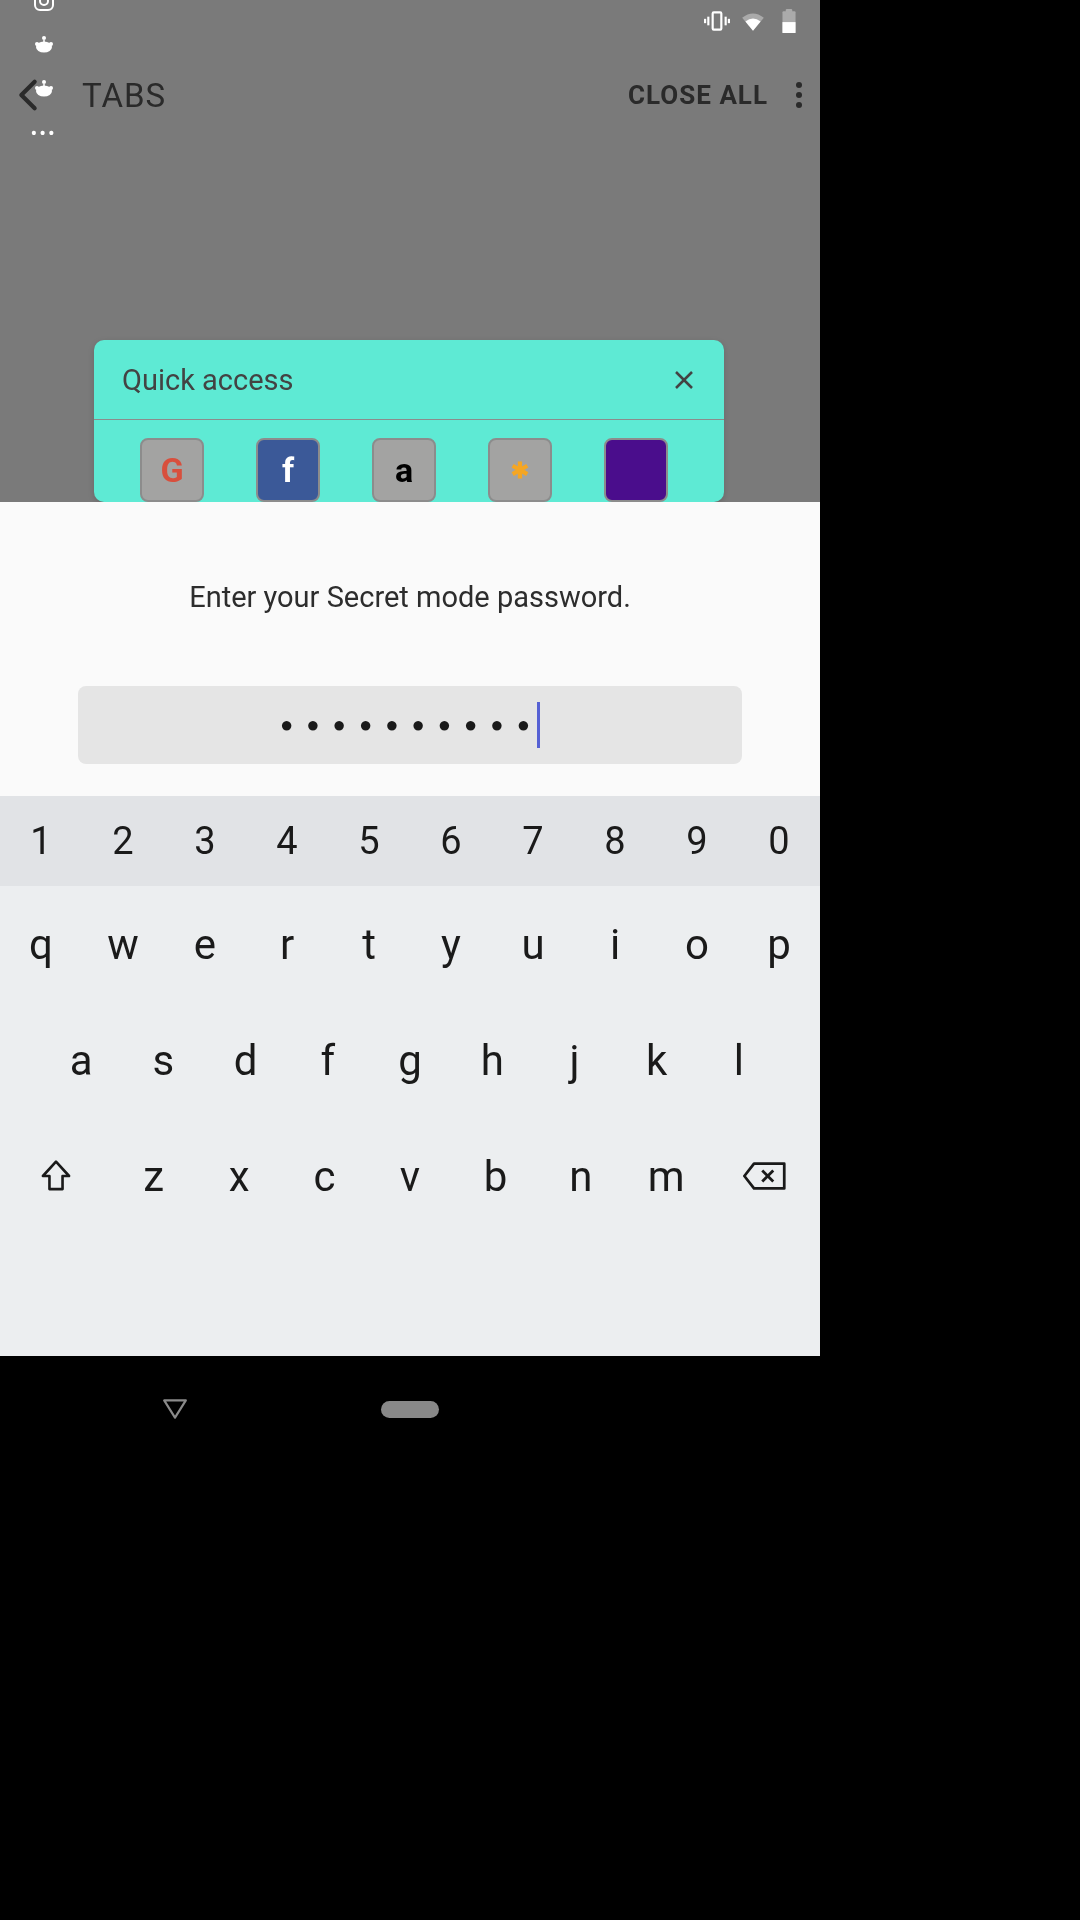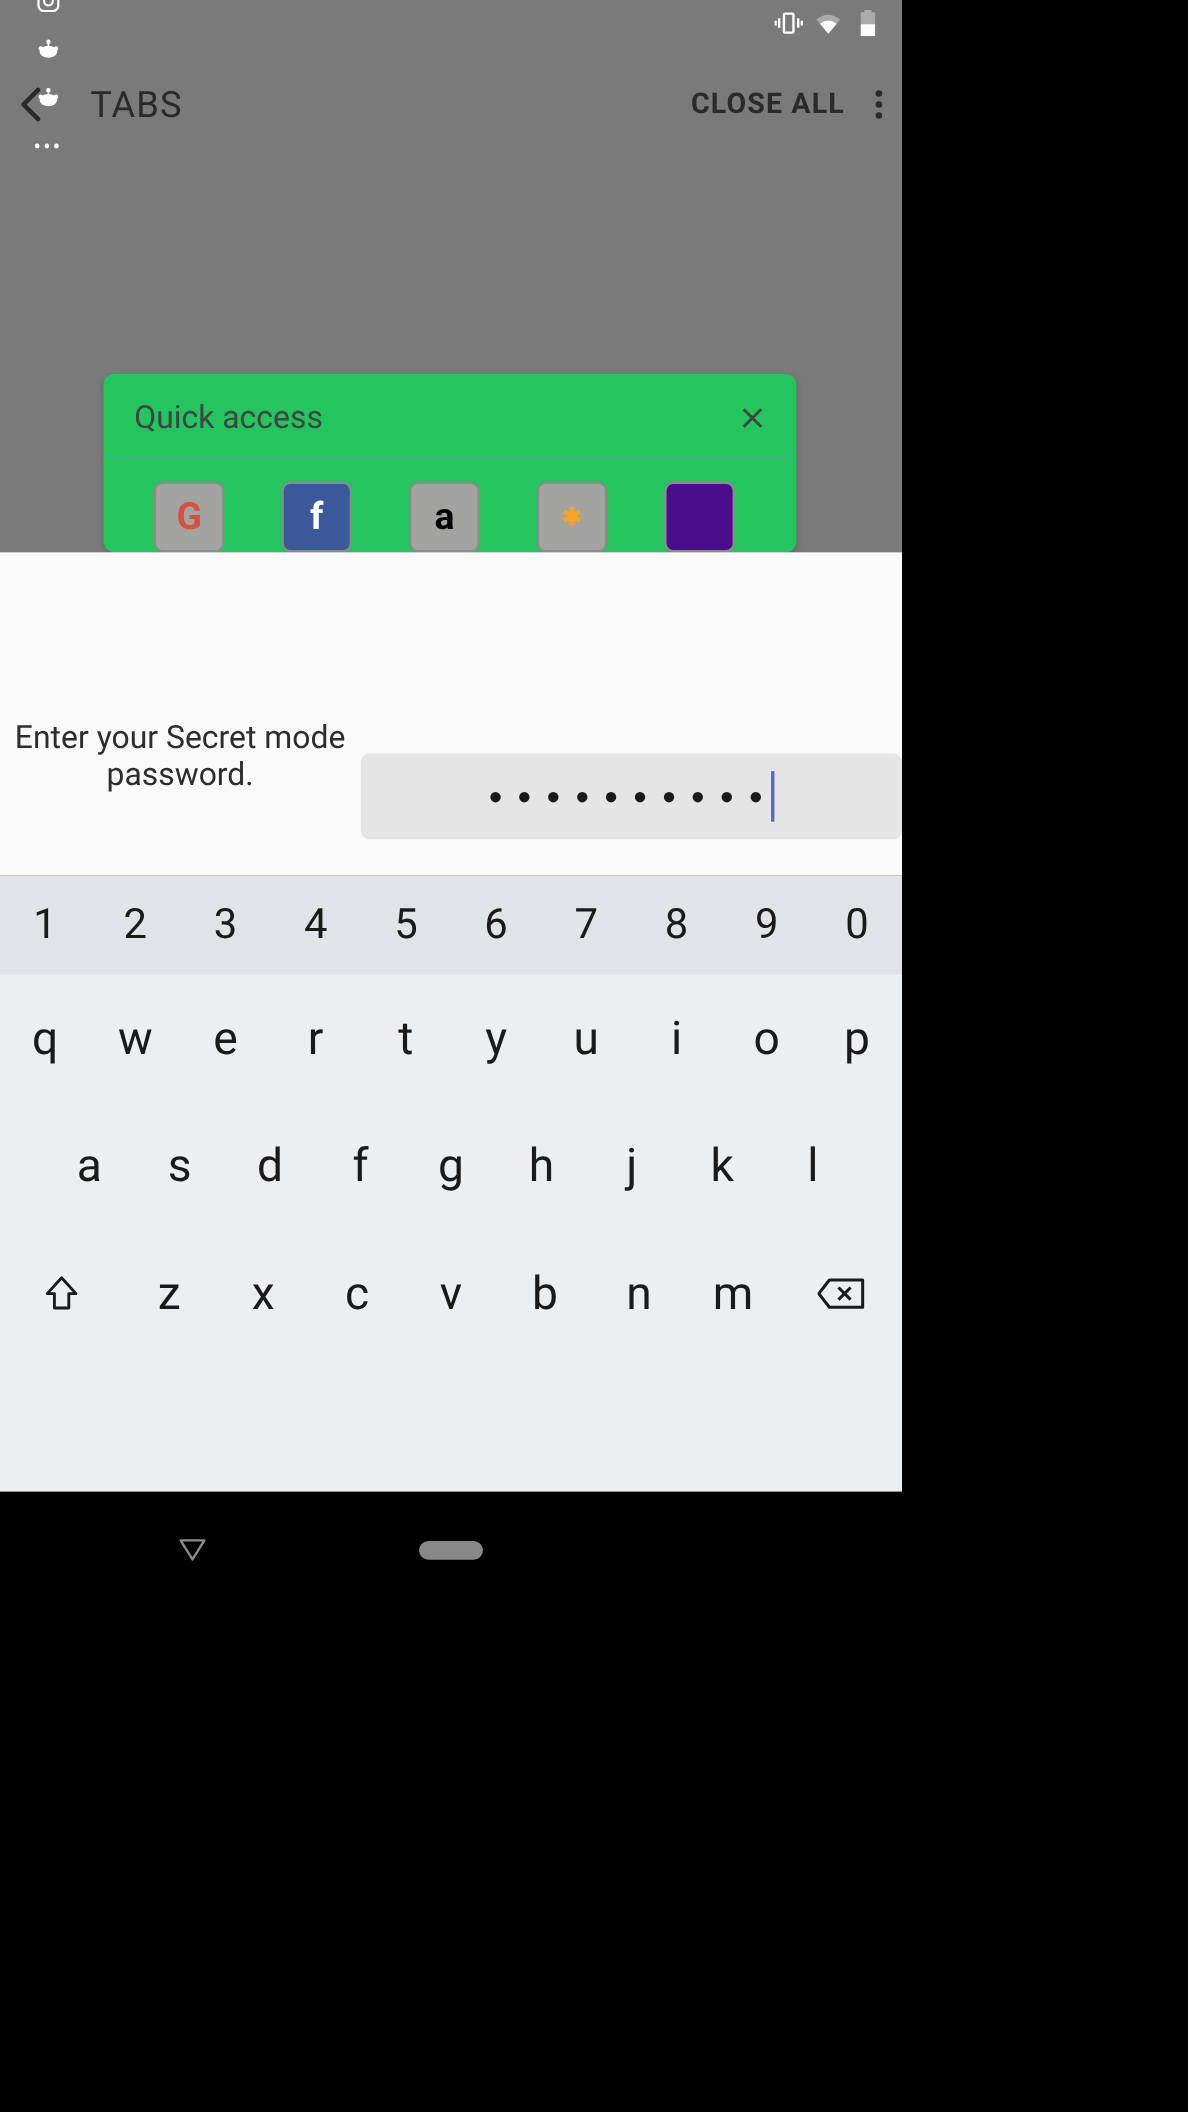--- a/index.html
+++ b/index.html
@@ -120,21 +120,21 @@
       border-radius: 50%;
     }
     
     
     .quick-access-card {
       position: absolute;
       top: 340px;
       left: 94px;
       width: 630px;
       height: 162px;
-      background: #22c55e;
+      background: #5eead4;
       border-radius: 10px;
       overflow: hidden;
       box-shadow: 0 2px 6px rgba(0,0,0,0.15);
     }
     
     .qa-header {
       display: flex;
       align-items: center;
       padding: 16px 28px;
       height: 80px;
@@ -180,21 +180,21 @@
     
     
     .password-panel {
       position: absolute;
       top: 502px;
       left: 0;
       width: 100%;
       height: 294px;
       background: #fafafa;
       display: flex;
-      flex-direction: row;
+      flex-direction: column;
       align-items: center;
       padding-top: 78px;
     }
     
     .prompt-text {
       font-size: 29px;
       color: #2d2d2d;
       text-align: center;
     }
     

